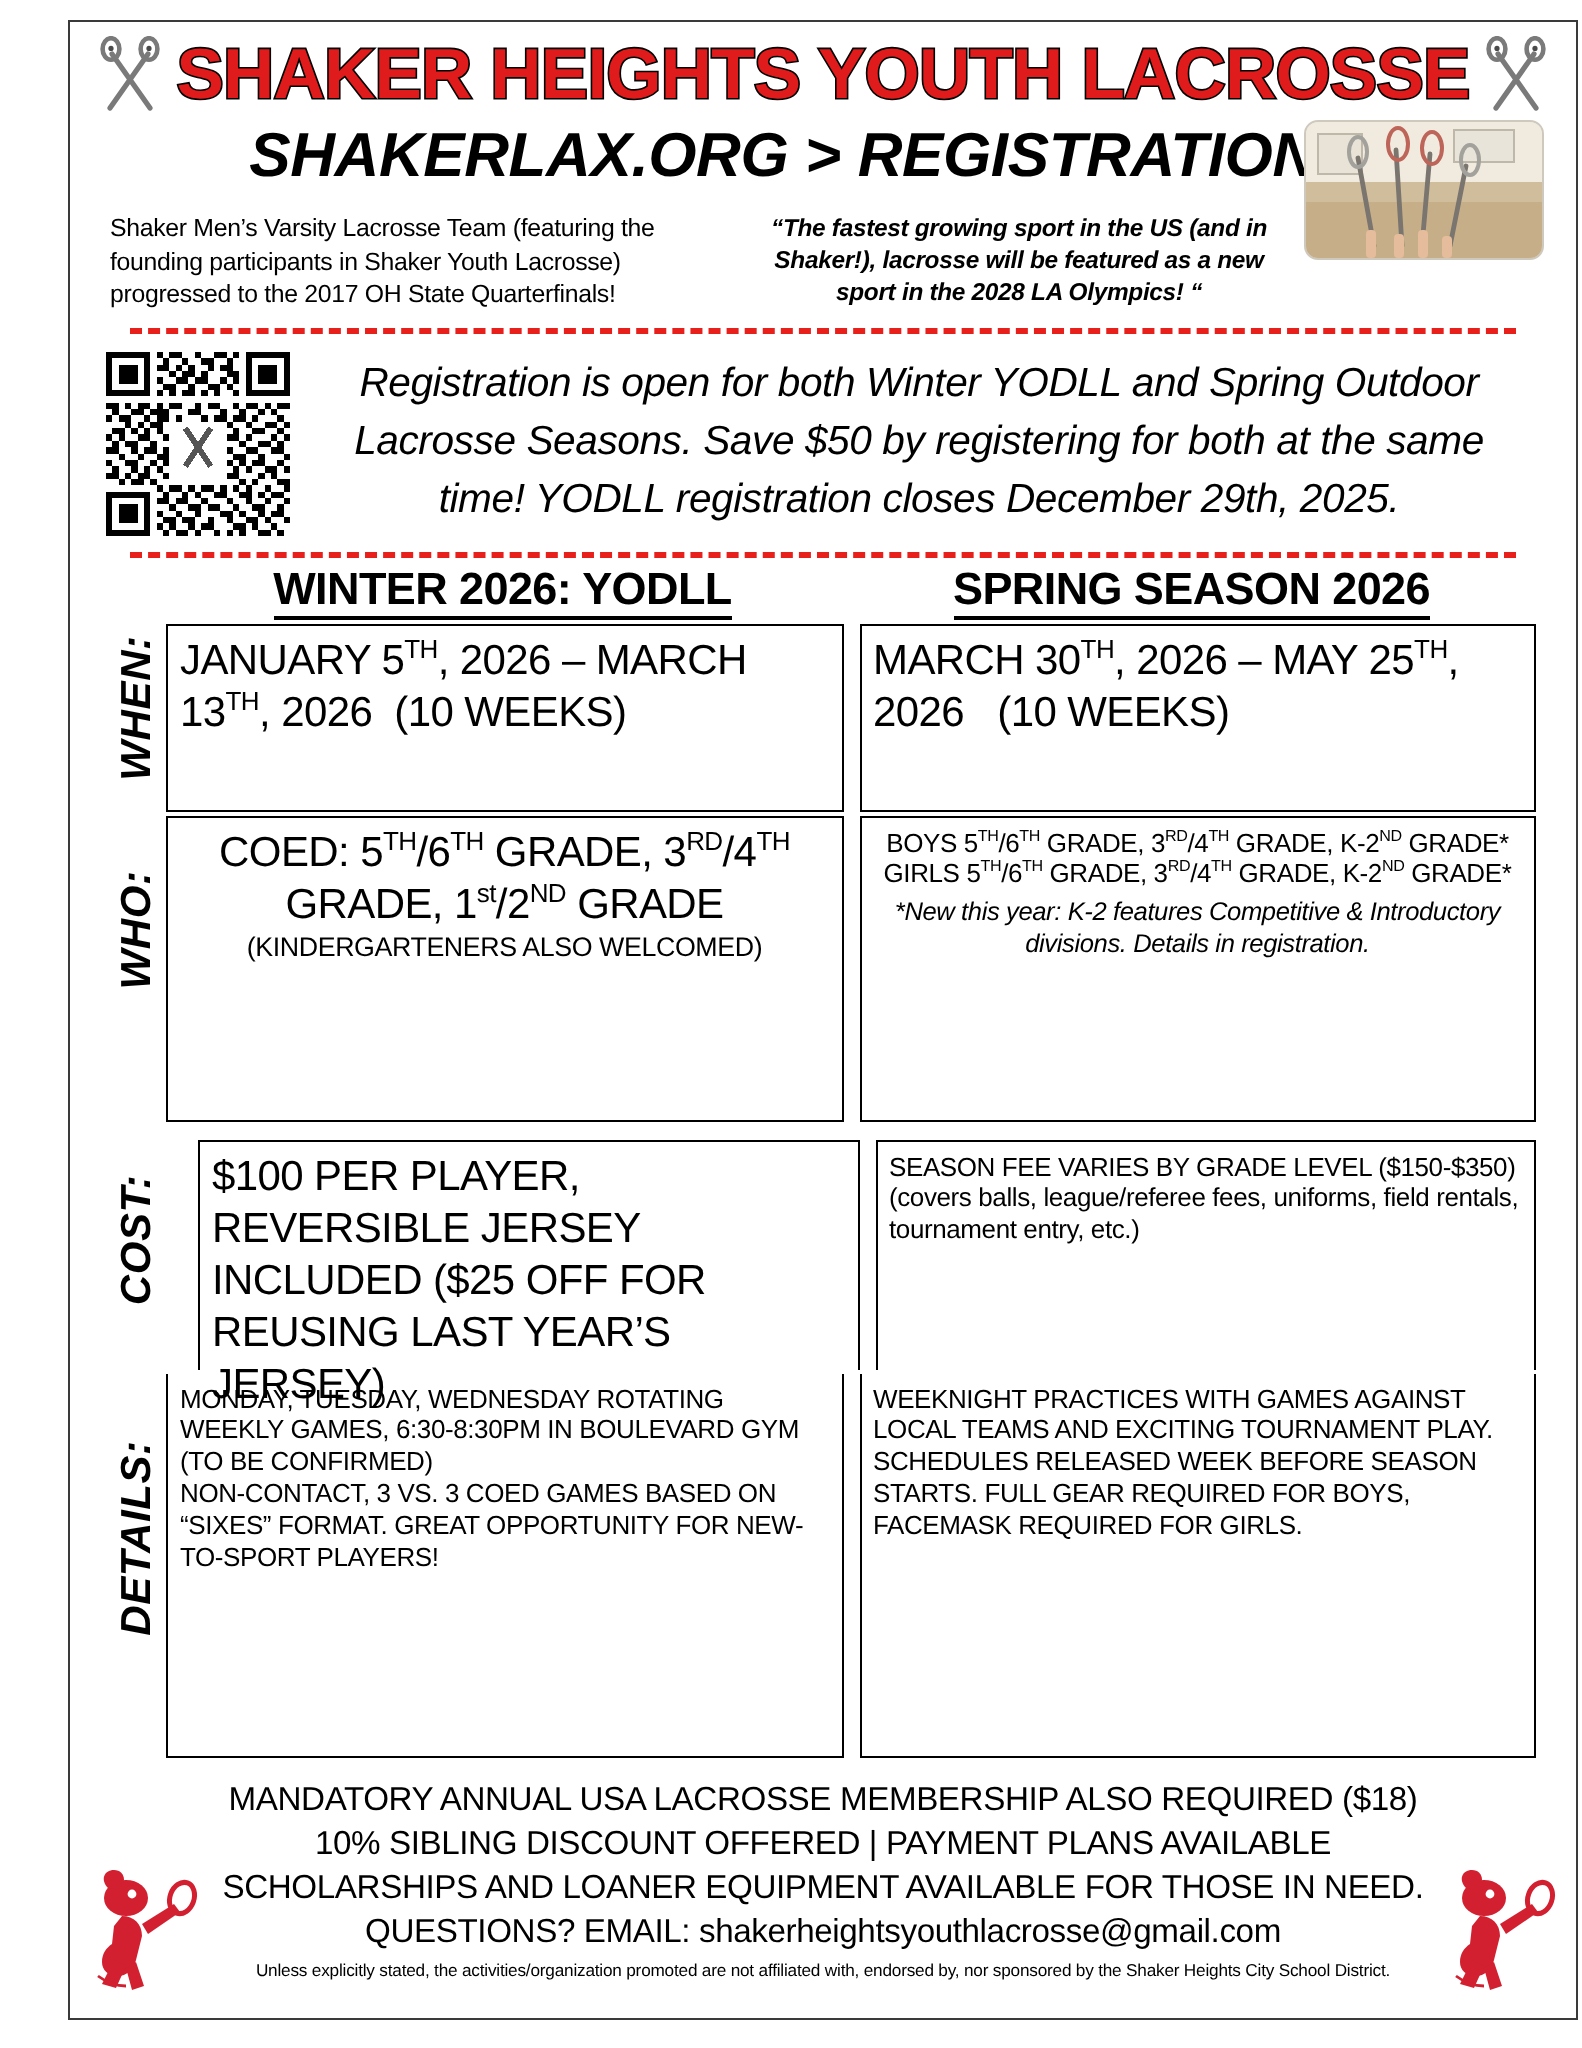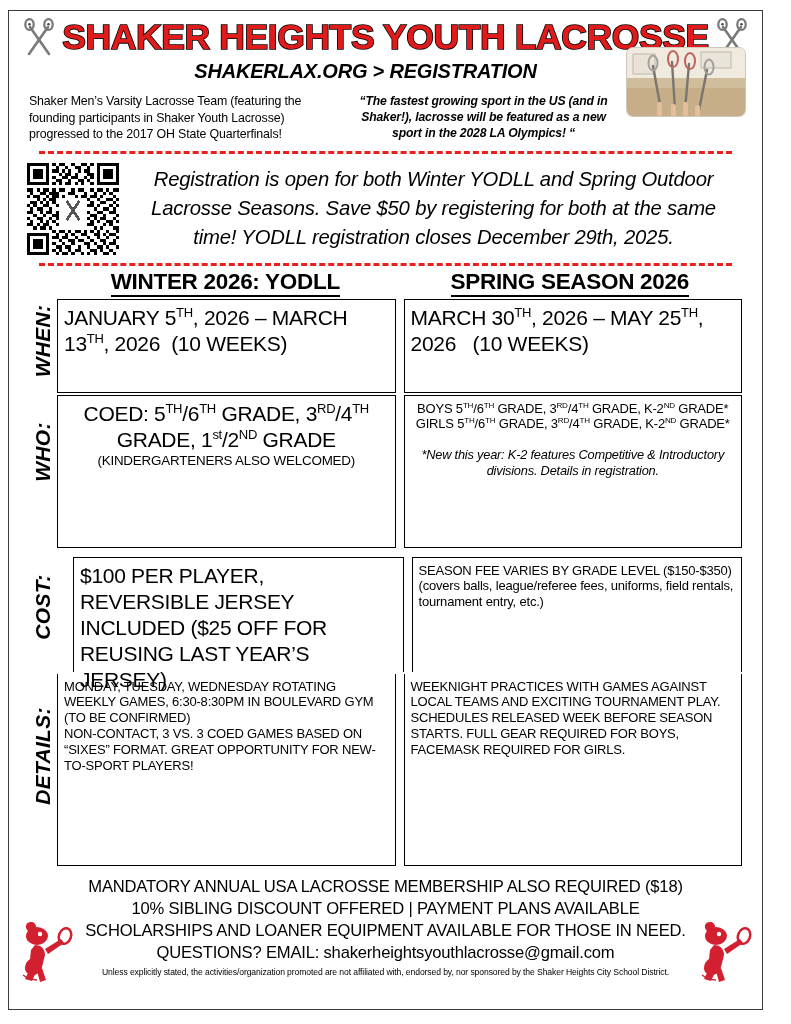--- a/index.html
+++ b/index.html
@@ -19,21 +19,21 @@
     position: relative;
     width: 791px;
     height: 1024px;
     background: #fff;
     box-sizing: border-box;
   }
 
   
   .flyer-frame {
     position: absolute;
-    left: 8px;
+    left: 34px;
     top: 10px;
     width: 755px;
     height: 1000px;
     border: 1.5px solid #3a3a3a;
     box-sizing: border-box;
     background: #fff;
   }
 
   
   .header {
@@ -57,21 +57,21 @@
     white-space: nowrap;
     line-height: 1;
   }
   .sticks-icon {
     width: 34px;
     height: 40px;
     flex: 0 0 auto;
   }
   .subtitle {
     text-align: center;
-    font-size: 20px;
+    font-size: 31px;
     font-weight: bold;
     font-style: italic;
     letter-spacing: -0.2px;
     margin-top: -1px;
     padding-right: 40px;
   }
 
   .blurb-row {
     display: flex;
     align-items: flex-start;
@@ -572,21 +572,21 @@
         <div class="rot-label" style="top:45px;">WHO:</div>
       </div>
       <div class="boxes">
         <div class="season-box">
           <div class="cell cell-lg ctr">COED: 5<sup>TH</sup>/6<sup>TH</sup> GRADE, 3<sup>RD</sup>/4<sup>TH</sup> GRADE, 1<sup>st</sup>/2<sup>ND</sup> GRADE</div>
           <div class="cell cell-sm ctr">(KINDERGARTENERS ALSO WELCOMED)</div>
         </div>
         <div class="season-box">
           <div class="cell cell-md ctr">BOYS 5<sup>TH</sup>/6<sup>TH</sup> GRADE, 3<sup>RD</sup>/4<sup>TH</sup> GRADE, K-2<sup>ND</sup> GRADE*</div>
           <div class="cell cell-md ctr">GIRLS 5<sup>TH</sup>/6<sup>TH</sup> GRADE, 3<sup>RD</sup>/4<sup>TH</sup> GRADE, K-2<sup>ND</sup> GRADE*</div>
-          <div class="cell cell-it ctr" style="margin-top:15px;">*New this year: K-2 features Competitive &amp; Introductory divisions.  Details in registration.</div>
+          <div class="cell cell-it ctr" style="margin-top:3px;">*New this year: K-2 features Competitive &amp; Introductory divisions.  Details in registration.</div>
         </div>
       </div>
     </div>
 
     <div class="spacer-sm"></div>
 
     <div class="table-wrap row-cost">
       <div class="label-col">
         <div class="rot-label" style="top:38px;">COST:</div>
       </div>

